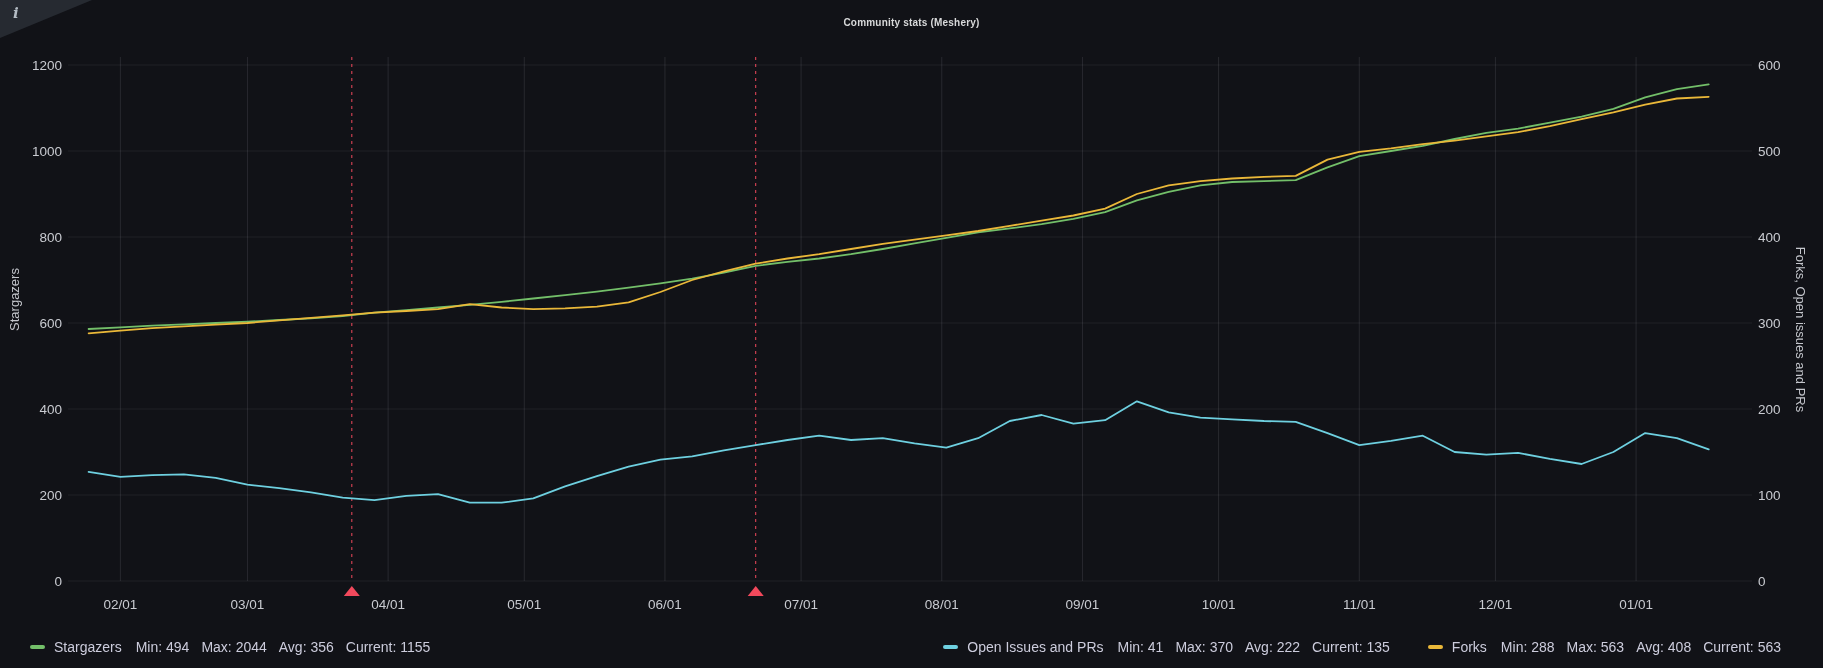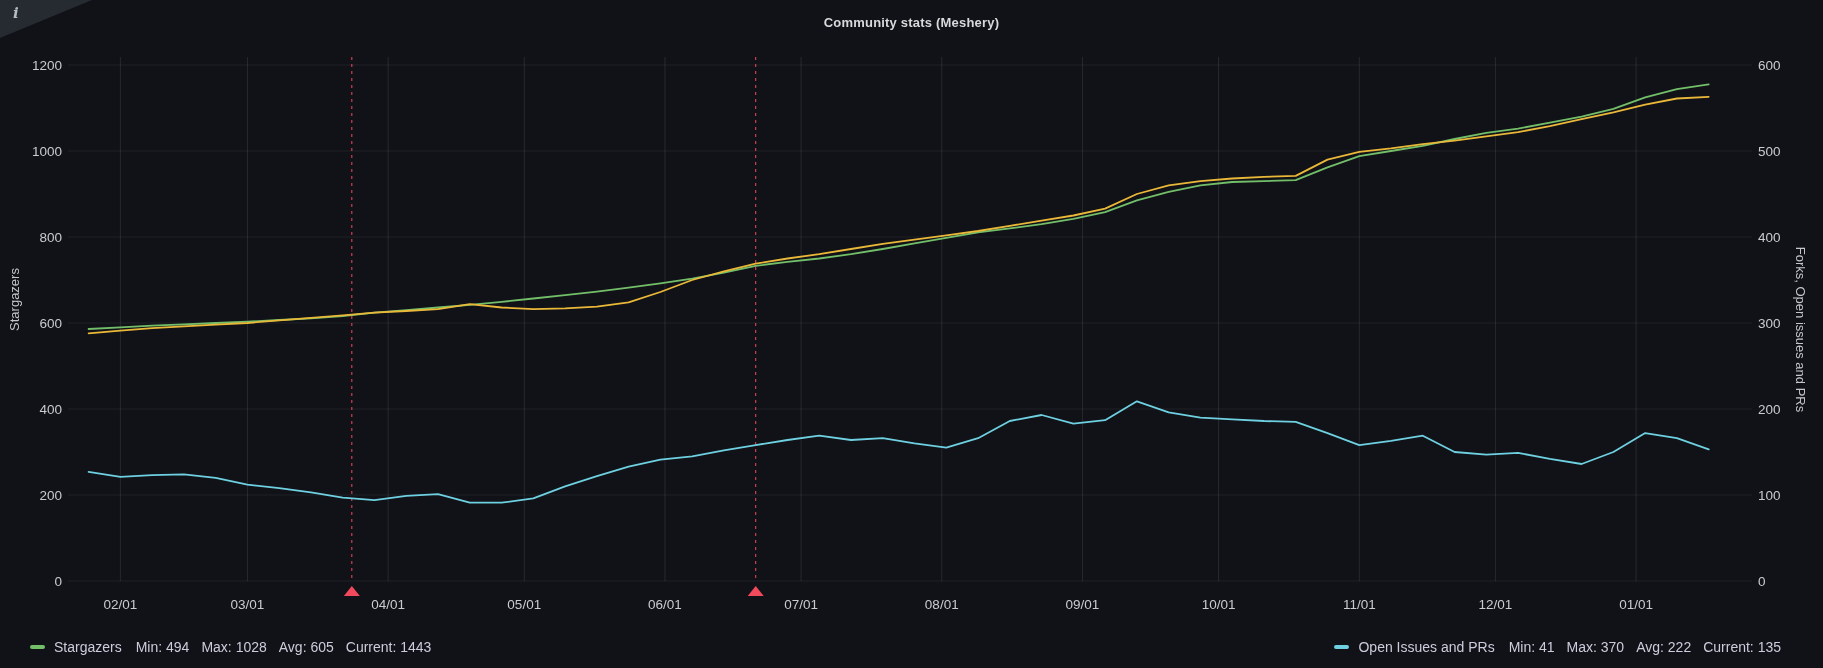--- a/index.html
+++ b/index.html
@@ -12,21 +12,21 @@
     position:absolute; top:0; left:0; width:92px; height:38px; z-index:6;
     background:#262a31; clip-path:polygon(0 0, 100% 0, 0 100%);
   }
   .info-i {
     position:absolute; top:4px; left:13px;
     font-family:"DejaVu Serif", serif; font-weight:700; font-style:italic;
     font-size:15px; color:#b4bcc4;
   }
   .panel-title {
     position:absolute; top:0; left:0; right:0; height:44px; line-height:46px;
-    text-align:center; font-size:13px; font-weight:700; color:#d8d9da;
+    text-align:center; font-size:10px; font-weight:700; color:#d8d9da;
     letter-spacing:.2px; cursor:pointer; z-index:2;
   }
   .chart-wrap { position:absolute; top:45px; left:0; width:1823px; height:575px; }
   svg { display:block; }
   .y-label-left {
     position:absolute; left:-51px; top:292px; width:130px; text-align:center;
     transform:rotate(-90deg); font-size:13px; color:#c4c6cc; z-index:3;
   }
   .y-label-right {
     position:absolute; left:1700px; top:322px; width:200px; text-align:center;
@@ -111,25 +111,33 @@
 </div>
 
 <div class="y-label-left">Stargazers</div>
 <div class="y-label-right">Forks, Open issues and PRs</div>
 
 <div class="legend">
   <div class="legend-item first">
     <span class="legend-swatch" style="background: rgb(115, 191, 105);"></span>
     <span class="legend-label">Stargazers</span>
     <span class="legend-stat">Min: 494</span>
-    <span class="legend-stat">Max: 1028</span>
-    <span class="legend-stat">Avg: 605</span>
-    <span class="legend-stat">Current: 1443</span>
+    <span class="legend-stat">Max: 2044</span>
+    <span class="legend-stat">Avg: 356</span>
+    <span class="legend-stat">Current: 1155</span>
   </div>
   <div class="legend-item">
     <span class="legend-swatch" style="background: rgb(110, 208, 224);"></span>
     <span class="legend-label">Open Issues and PRs</span>
     <span class="legend-stat">Min: 41</span>
     <span class="legend-stat">Max: 370</span>
     <span class="legend-stat">Avg: 222</span>
     <span class="legend-stat">Current: 135</span>
   </div>
+  <div class="legend-item">
+    <span class="legend-swatch" style="background: rgb(234, 184, 57);"></span>
+    <span class="legend-label">Forks</span>
+    <span class="legend-stat">Min: 288</span>
+    <span class="legend-stat">Max: 563</span>
+    <span class="legend-stat">Avg: 408</span>
+    <span class="legend-stat">Current: 563</span>
+  </div>
 </div>
 
 </body></html>

